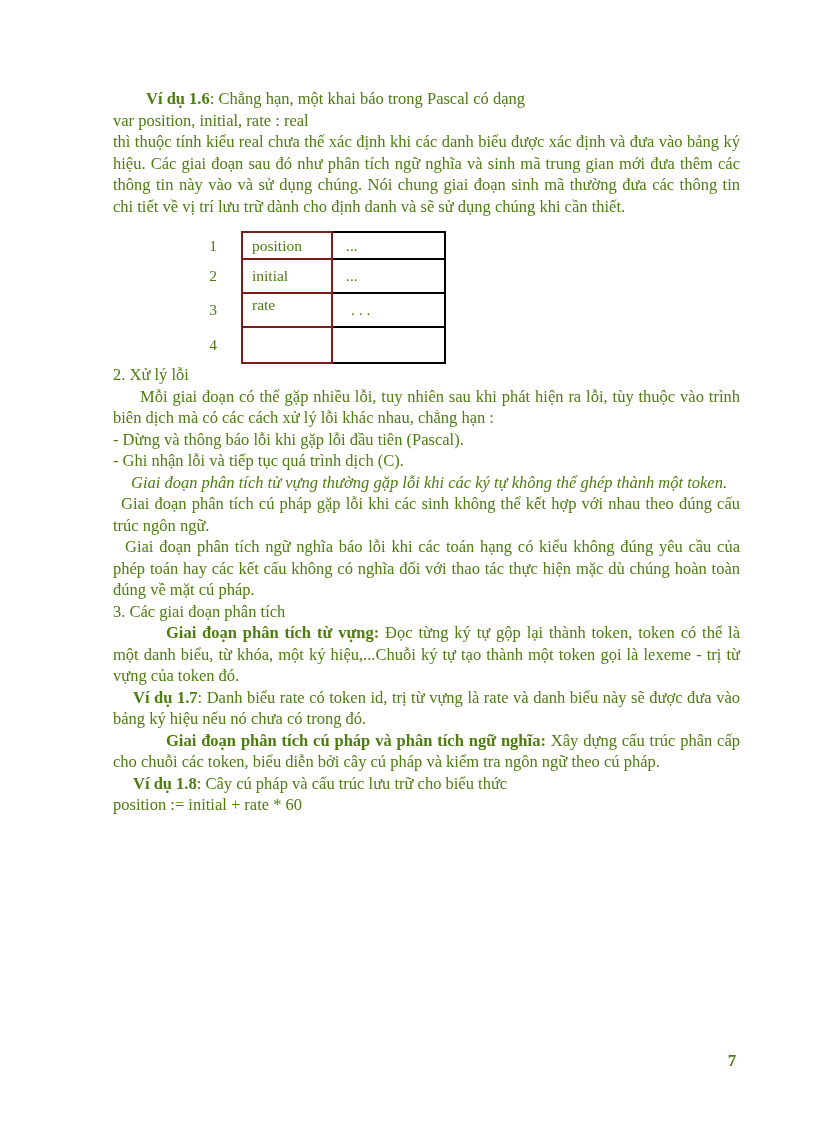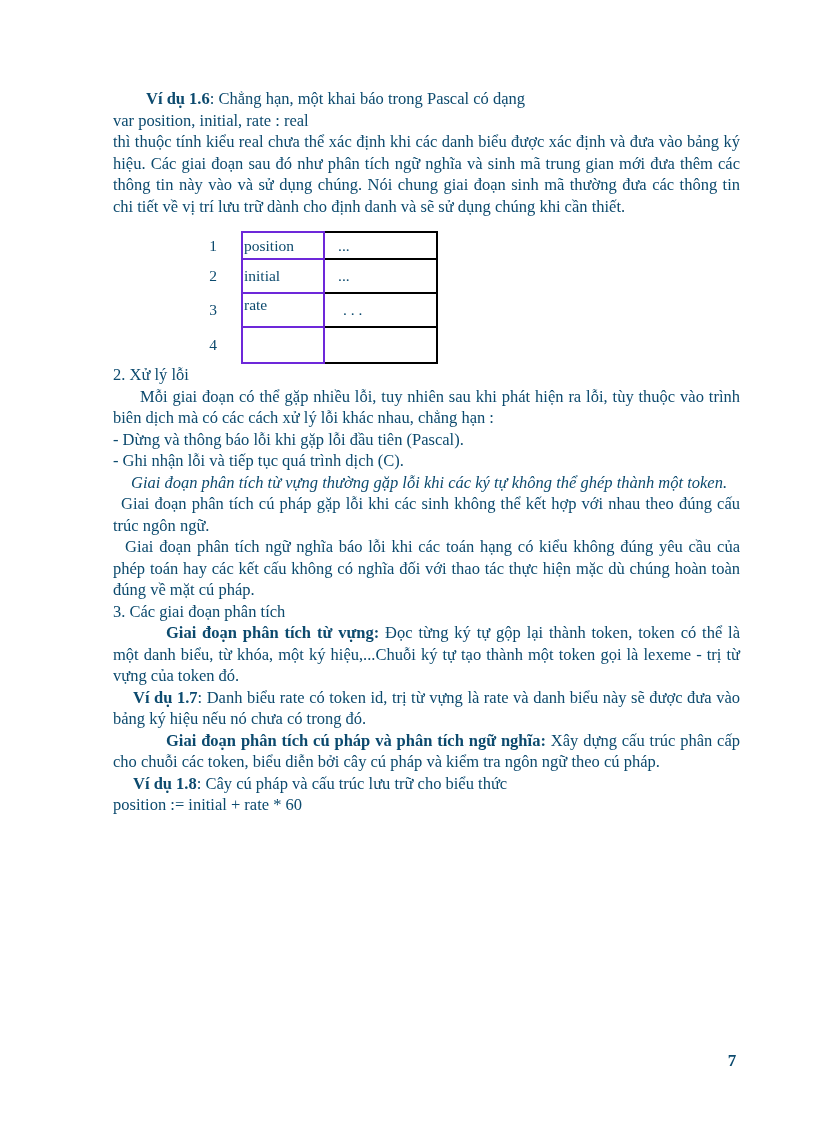--- a/index.html
+++ b/index.html
@@ -1,21 +1,21 @@
 <!DOCTYPE html>
 <html><head>
 <meta charset="utf-8">
 <style>
   html, body { margin: 0; padding: 0; background: #ffffff; }
   .page {
     position: relative;
     width: 816px;
     height: 1123px;
     background: #ffffff;
-    color: #0c4a6e;
+    color: #4d7c0f;
     font-family: "Liberation Serif", serif;
     overflow: hidden;
   }
   .content {
     position: absolute;
     left: 113px;
     top: 88px;
     width: 627px;
   }
   .content p, .content h3 {
@@ -29,21 +29,21 @@
 
   .ex16-line   { text-indent: 33px; }
   .var-line    { margin-top: 8px; margin-left: 62px; font-weight: bold; }
   .para1       { margin-top: 8px; }
   .caption     { margin-top: 6px; margin-left: 53px; }
 
   .table-wrap  { margin-top: 14px; margin-left: 92px; }
   table.sym    { border-collapse: collapse; }
   table.sym td { font-size: 15.5px; line-height: 18px; }
   td.num  { border: none; width: 16px; padding: 0 20px 0 0; text-align: center; font-size: 16px; vertical-align: middle; }
-  td.c1   { border: 2px solid #6d28d9; width: 78px; padding-left: 1px; vertical-align: middle; }
+  td.c1   { border: 2px solid #7f1d1d; width: 78px; padding-left: 9px; vertical-align: middle; }
   td.c2   { border: 2px solid #000; width: 92px; padding-left: 13px; vertical-align: middle; }
   tr.r1   { height: 27px; }
   tr.r2   { height: 34px; }
   tr.r3   { height: 34px; }
   tr.r3 td.c1 { vertical-align: top; padding-top: 2px; margin-left: 33px; }
   tr.r3 td.c2 { padding-left: 18px; }
   tr.r4   { height: 36px; }
 
   .h2          { margin-top: 24px; font-weight: bold; font-size: 17px; }
   .s2-intro    { margin-top: 10px; text-indent: 27px; }

